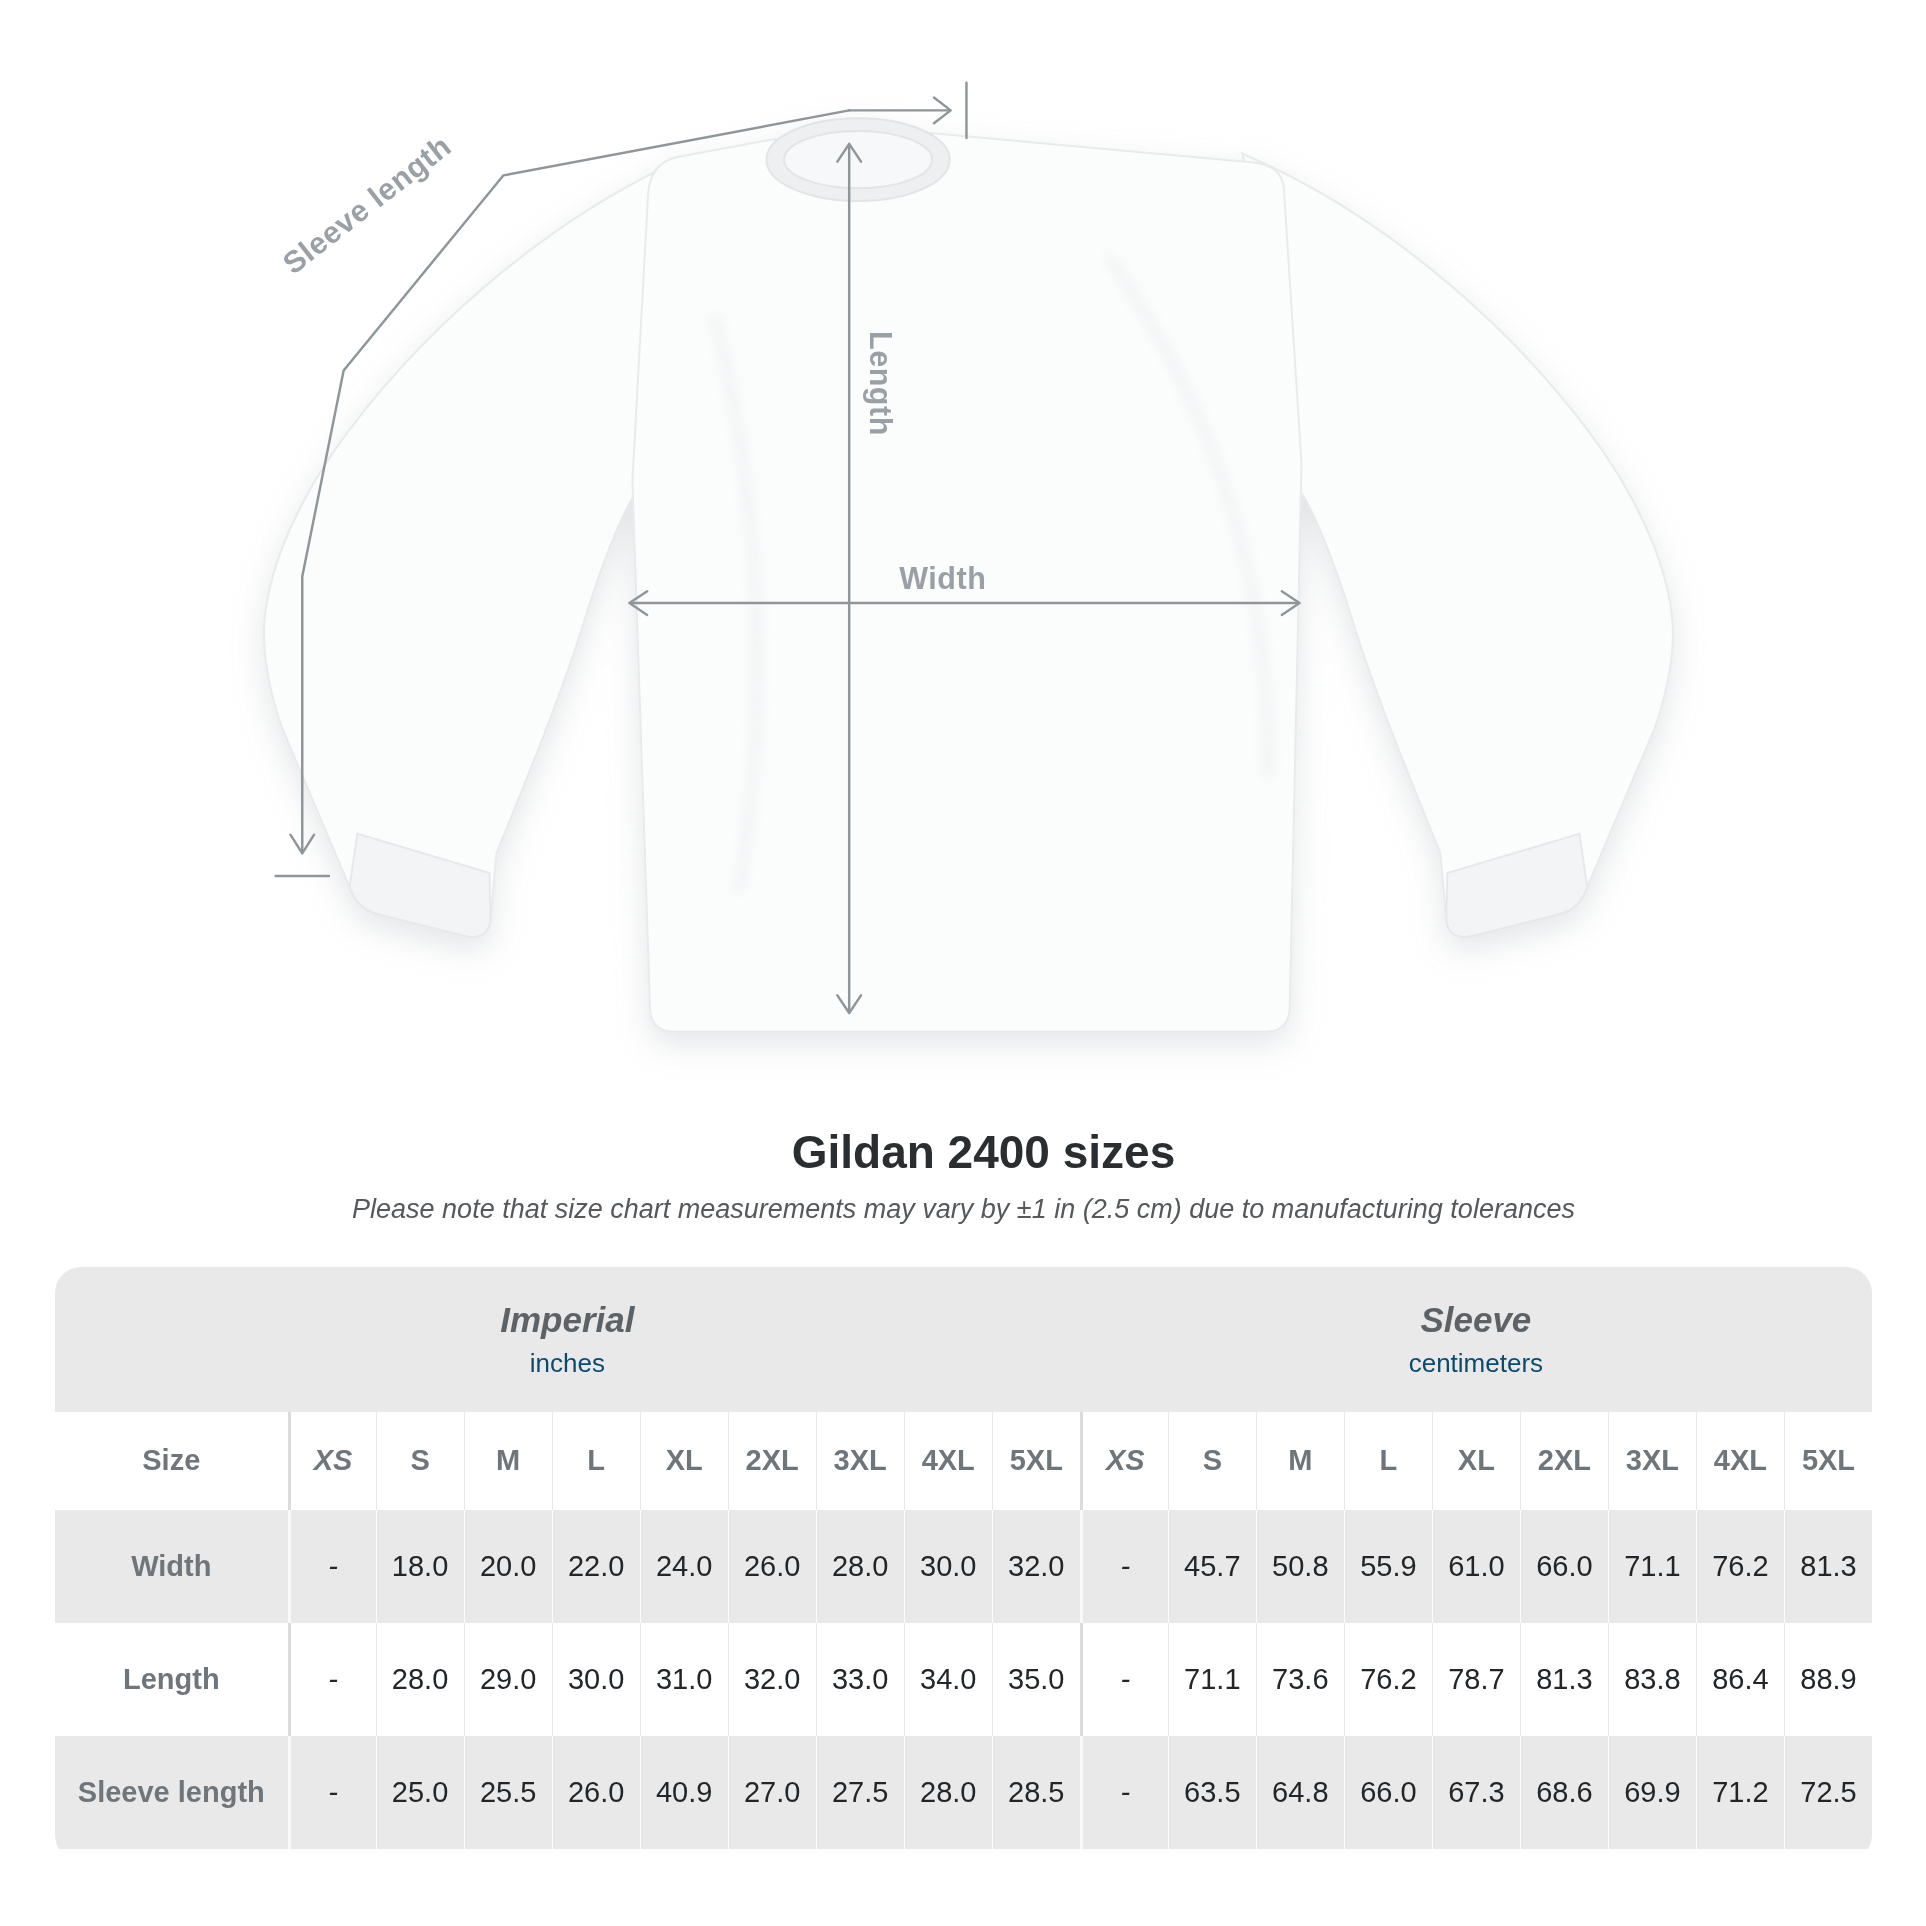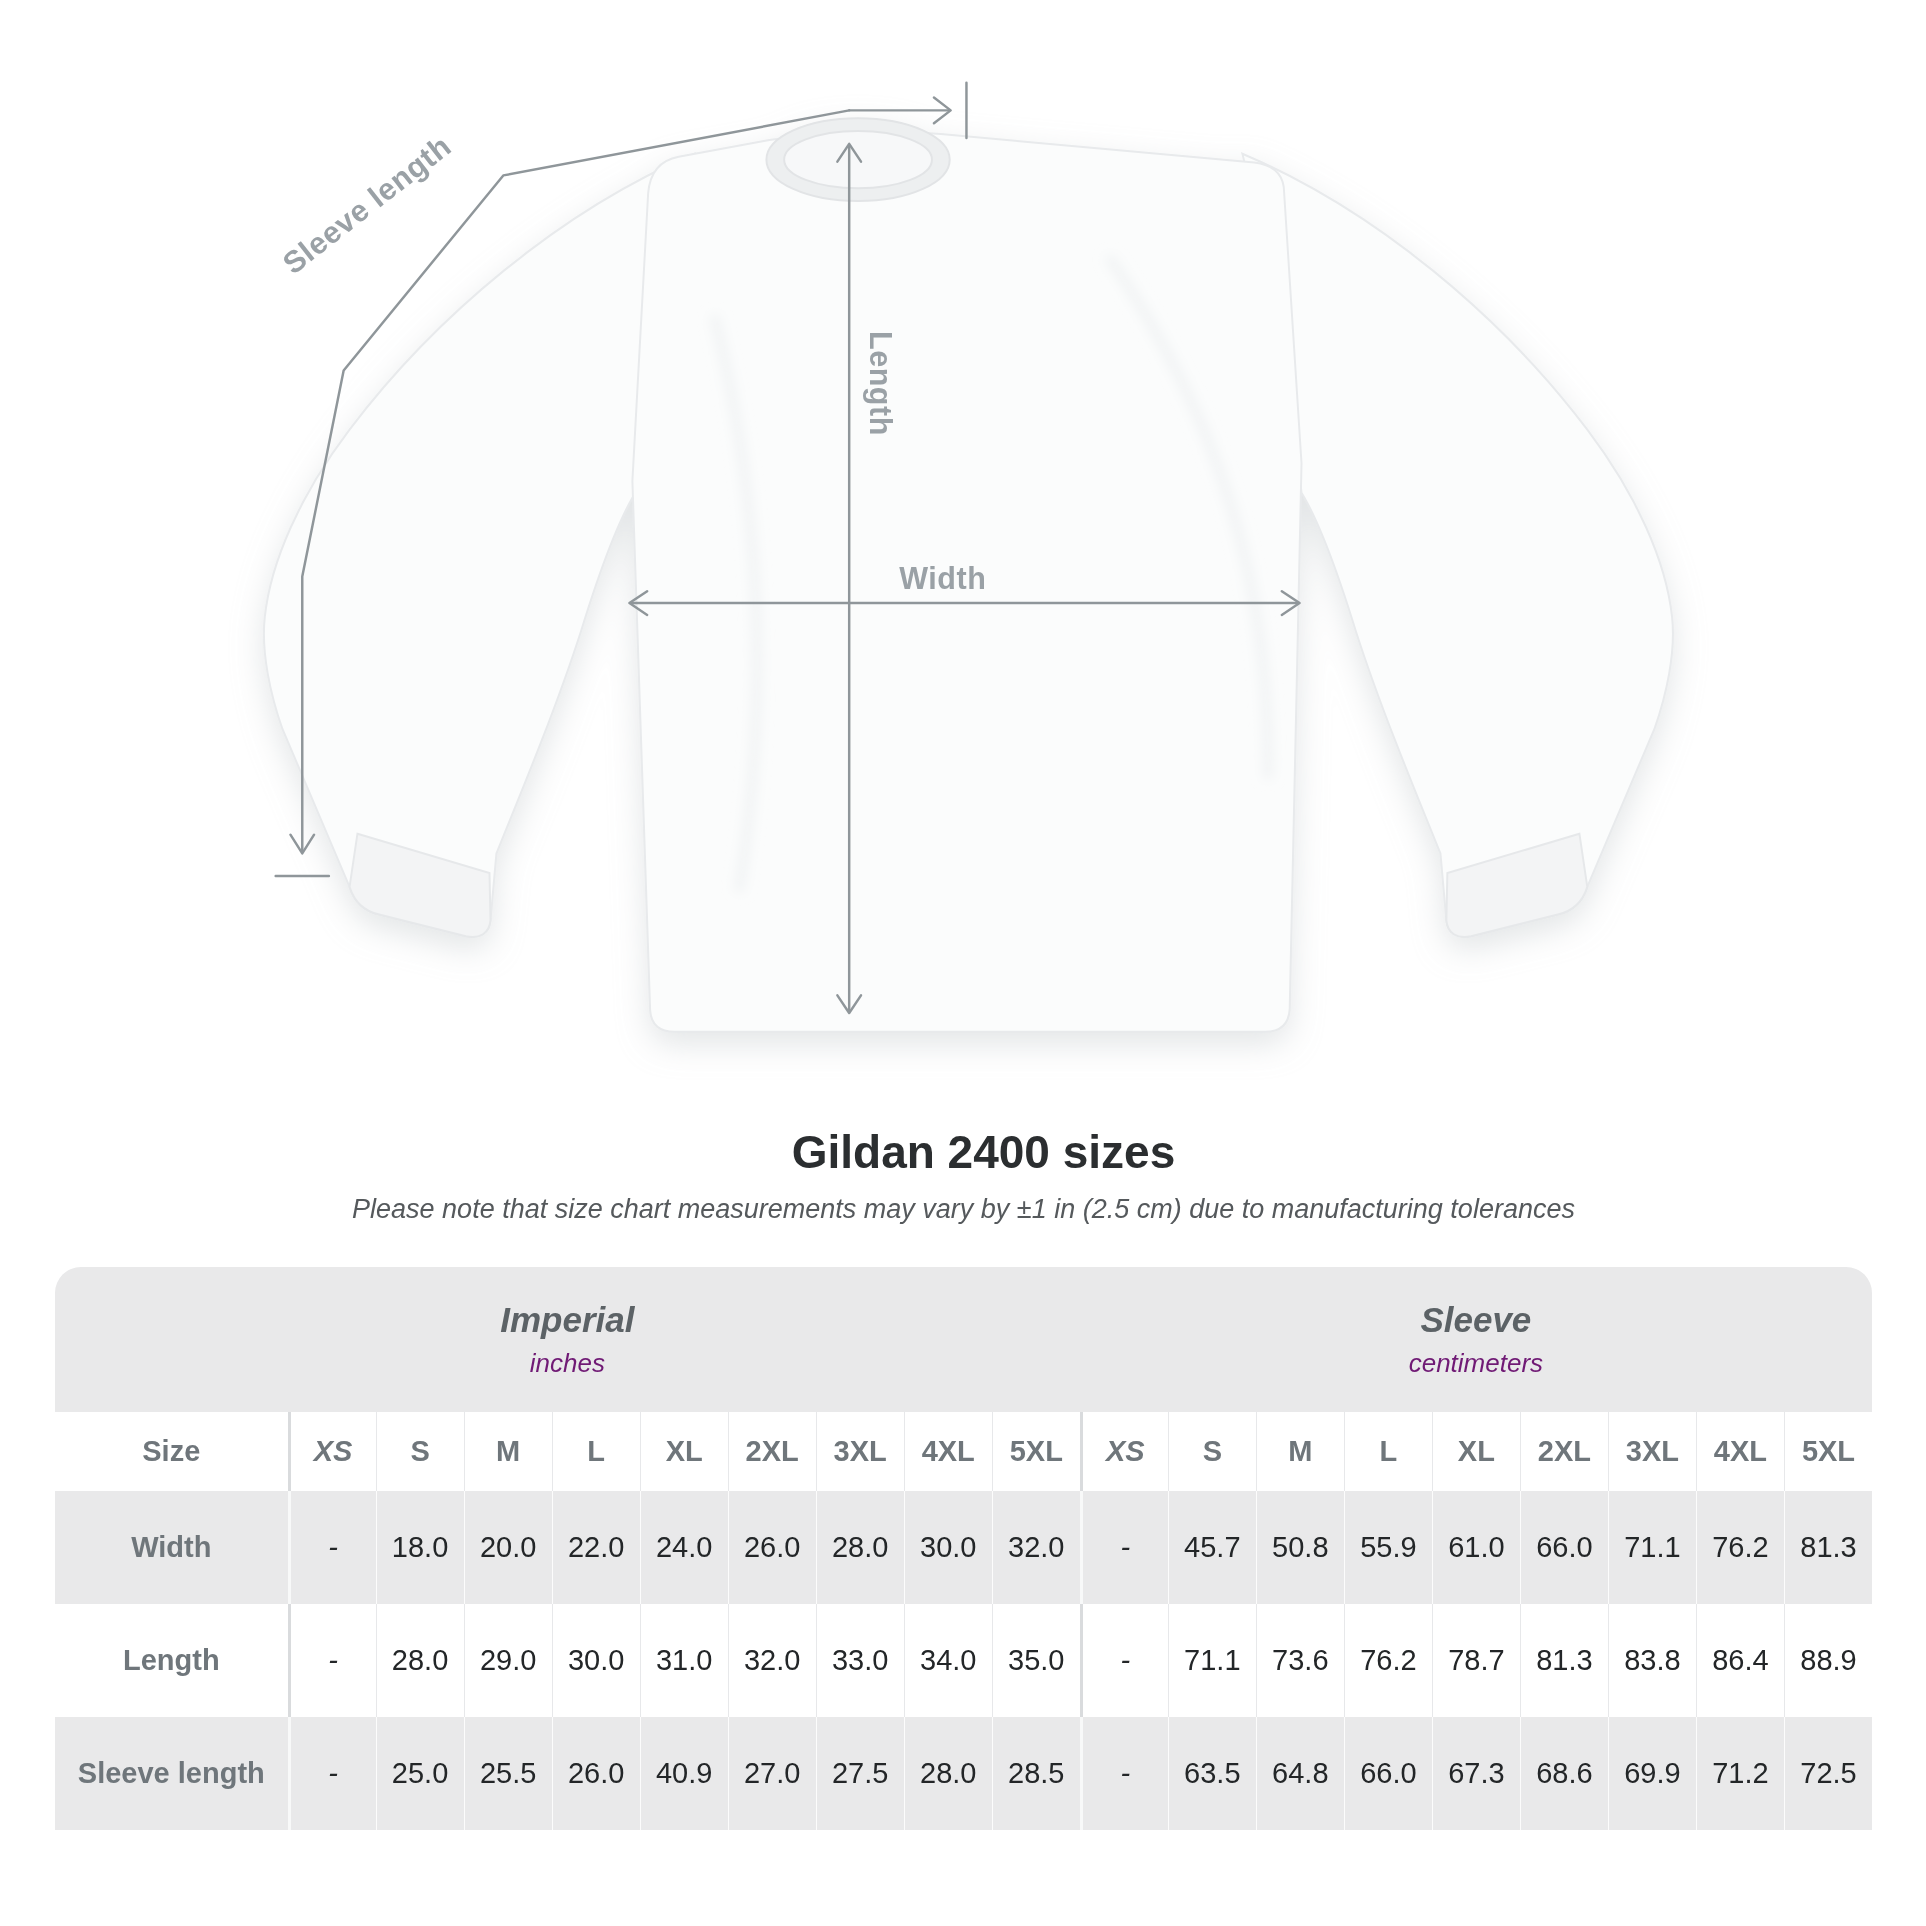--- a/index.html
+++ b/index.html
@@ -13,24 +13,24 @@
 
   
   .title{margin:42px 0 0;text-align:center;font-size:46px;line-height:1.15;font-weight:bold;color:#2b2e30;padding-left:40px;}
   .subtitle{margin:14px 0 0;text-align:center;font-size:27px;line-height:1.25;font-style:italic;color:#55595c;}
 
   
   .table-wrap{margin:40px 55px 0;height:594px;border-radius:26px;overflow:hidden;background:#ffffff;}
   .band{height:145px;background:#e9e9ea;display:grid;grid-template-columns:56.4% 43.6%;}
   .band-cell{display:flex;flex-direction:column;align-items:center;justify-content:center;}
   .band-title{font-size:35px;font-weight:bold;font-style:italic;color:#5c6266;}
-  .band-sub{font-size:26px;font-style:italic;color:#701a75;margin-top:8px;}
+  .band-sub{font-size:26px;color:#0c4a6e;margin-top:8px;}
 
   .trow{display:grid;grid-template-columns:12.8% repeat(18,1fr);}
-  .size-row{height:79px;background:#ffffff;}
+  .size-row{height:98px;background:#ffffff;}
   .rows .trow{height:113px;background:#ffffff;}
   .rows .trow:nth-of-type(odd){background:#e9e9ea;}
   .cgroup{display:contents;}
   .cell{display:flex;align-items:center;justify-content:center;font-size:29px;color:#232628;
     border-left:1px solid #e7e8ea;min-width:0;}
   .cell.label{border-left:none;font-weight:bold;color:#6f767b;}
   .hcell{font-weight:bold;color:#6f767b;}
   .cgroup > .cell:first-of-type{border-left-width:3px;border-left-color:#d9dbdd;font-style:italic;}
   .rows .trow:nth-of-type(odd) .cell{border-left-color:rgba(255,255,255,.85);}
   .rows .trow:nth-of-type(odd) .cgroup > .cell:first-of-type{border-left-color:#f8f9f9;}

